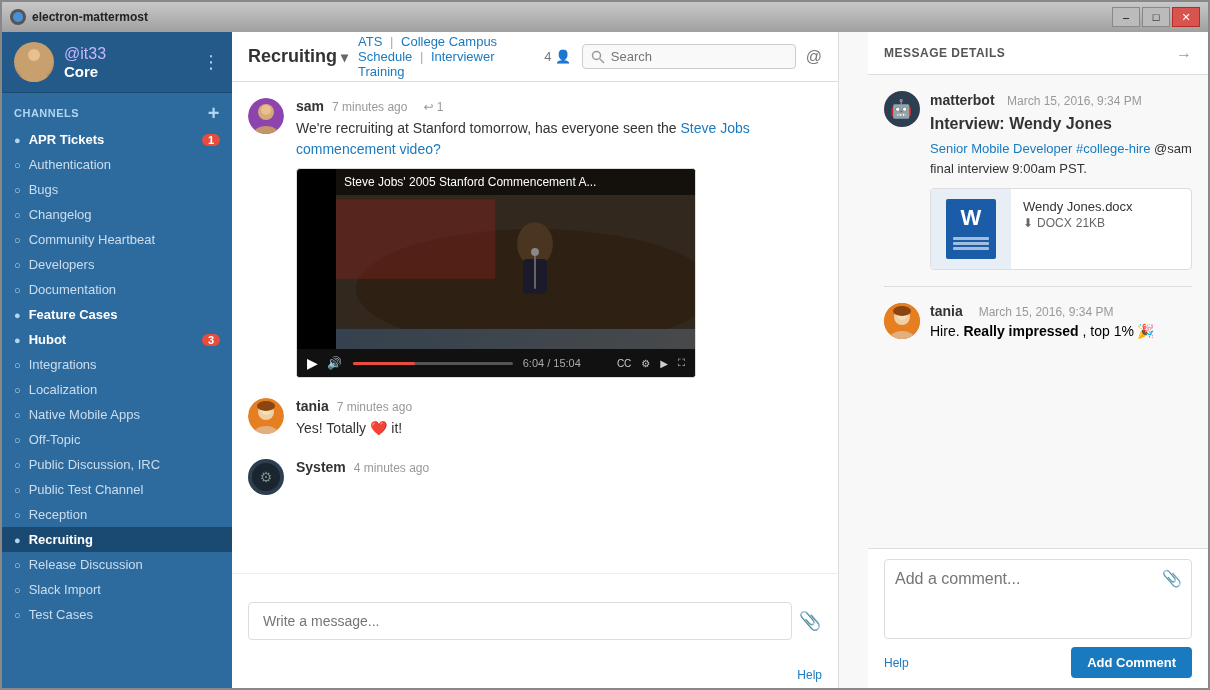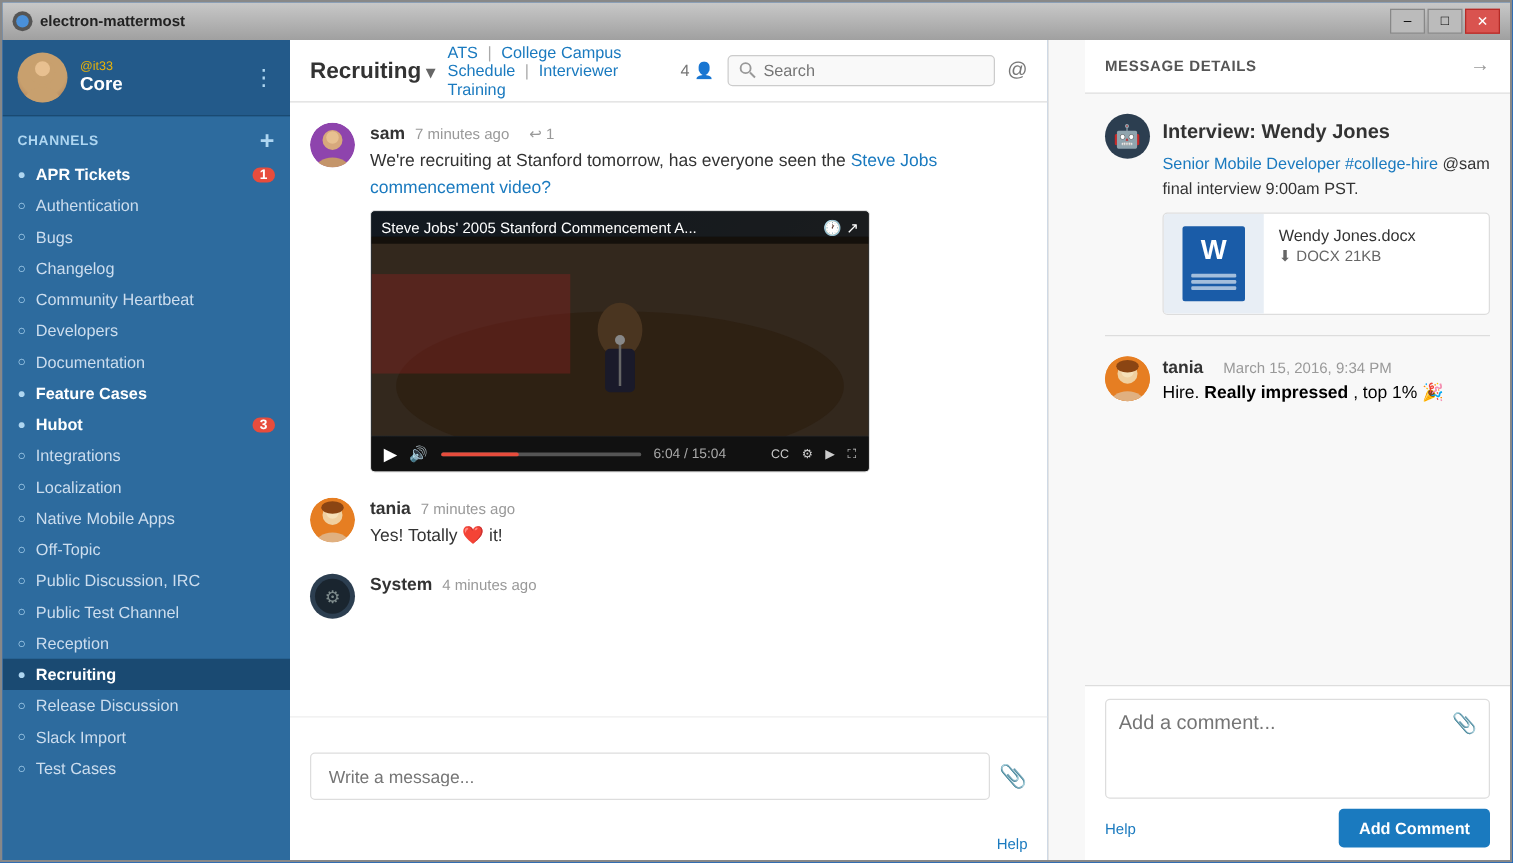--- a/index.html
+++ b/index.html
@@ -30,21 +30,21 @@
     .user-header {
       padding: 10px 12px; display: flex; align-items: center; gap: 10px;
       background: #235a8a; border-bottom: 1px solid #1a4a72;
     }
     .user-avatar {
       width: 40px; height: 40px; border-radius: 50%; background: #f0c040;
       display: flex; align-items: center; justify-content: center; font-size: 18px; flex-shrink: 0;
       overflow: hidden;
     }
     .user-info { flex: 1; }
-    .user-handle { font-size: 10px; color: #eab308; }
+    .user-handle { font-size: 16px; color: #c4b5fd; }
     .user-team { font-size: 15px; font-weight: bold; color: white; }
     .user-menu-btn { color: #aed6f1; font-size: 18px; cursor: pointer; }
 
     .section-header {
       padding: 10px 12px 4px; display: flex; align-items: center; justify-content: space-between;
       font-size: 11px; font-weight: bold; color: #aed6f1; letter-spacing: 0.5px;
       text-transform: uppercase;
     }
     .section-add { font-size: 20px; color: #aed6f1; cursor: pointer; line-height: 1; }
 
@@ -69,21 +69,21 @@
       height: 50px; border-bottom: 1px solid #ddd; display: flex; align-items: center;
       padding: 0 16px; gap: 10px; flex-shrink: 0;
     }
     .channel-title { font-size: 18px; font-weight: bold; color: #333; display: flex; align-items: center; gap: 4px; }
     .channel-title-arrow { color: #666; font-size: 14px; }
     .channel-links { font-size: 13px; color: #aaa; }
     .channel-link { color: #1a7abf; text-decoration: none; }
     .separator { color: #aaa; margin: 0 4px; }
     .member-count { display: flex; align-items: center; gap: 4px; color: #777; font-size: 13px; margin-left: auto; }
     .search-box-wrap {
-      display: flex; align-items: flex-start; border: 1px solid #ccc; border-radius: 4px;
+      display: flex; align-items: flex-end; border: 1px solid #ccc; border-radius: 4px;
       padding: 4px 8px; gap: 6px; background: #f9f9f9; width: 220px;
     }
     .search-box-wrap input { border: none; background: transparent; outline: none; font-size: 13px; flex: 1; }
     .at-icon { color: #777; font-size: 16px; }
 
     .chat-messages { flex: 1; overflow-y: auto; padding: 16px; }
 
     .message { display: flex; gap: 12px; margin-bottom: 20px; }
     .msg-avatar {
       width: 36px; height: 36px; border-radius: 50%; flex-shrink: 0;
@@ -97,21 +97,21 @@
     .msg-text { font-size: 14px; color: #333; line-height: 1.5; }
     .msg-link { color: #1a7abf; text-decoration: none; }
     .msg-reply-icon { color: #999; font-size: 12px; margin-left: 8px; }
 
     .video-embed {
       margin-top: 8px; border: 1px solid #ddd; border-radius: 4px; overflow: hidden;
       width: 400px; position: relative; background: #000;
     }
     .video-thumb {
       width: 100%; height: 180px; background: linear-gradient(135deg, #2c3e50, #4a4a4a);
-      display: flex; align-items: flex-end; justify-content: center; position: relative; overflow: hidden;
+      display: flex; align-items: flex-start; justify-content: center; position: relative; overflow: hidden; margin-left: 39px;
     }
     .video-title-bar {
       position: absolute; top: 0; left: 0; right: 0; background: rgba(0,0,0,0.6);
       color: white; font-size: 12px; padding: 6px 8px; display: flex; justify-content: space-between;
     }
     .video-controls {
       background: #111; padding: 6px 10px; display: flex; align-items: center; gap: 10px; color: white;
     }
     .play-btn { font-size: 14px; }
     .vol-btn { font-size: 12px; }
@@ -491,20 +491,24 @@
         <span class="panel-close">→</span>
       </div>
 
       <div class="panel-body">
 
         <div class="detail-message">
           <div class="matterbot-avatar">
             🤖
           </div>
           <div class="detail-content">
+            <div>
+              <span class="detail-author">matterbot</span>
+              <span class="detail-time">March 15, 2016, 9:34 PM</span>
+            </div>
             <div class="detail-title">Interview: Wendy Jones</div>
             <div class="detail-desc">
               <a class="detail-link">Senior Mobile Developer #college-hire</a>
               <span> @sam final interview 9:00am PST.</span>
             </div>
 
             <div class="file-card">
               <div class="file-thumb">
                 <div class="word-icon">
                   <span class="word-icon-letter">W</span>

